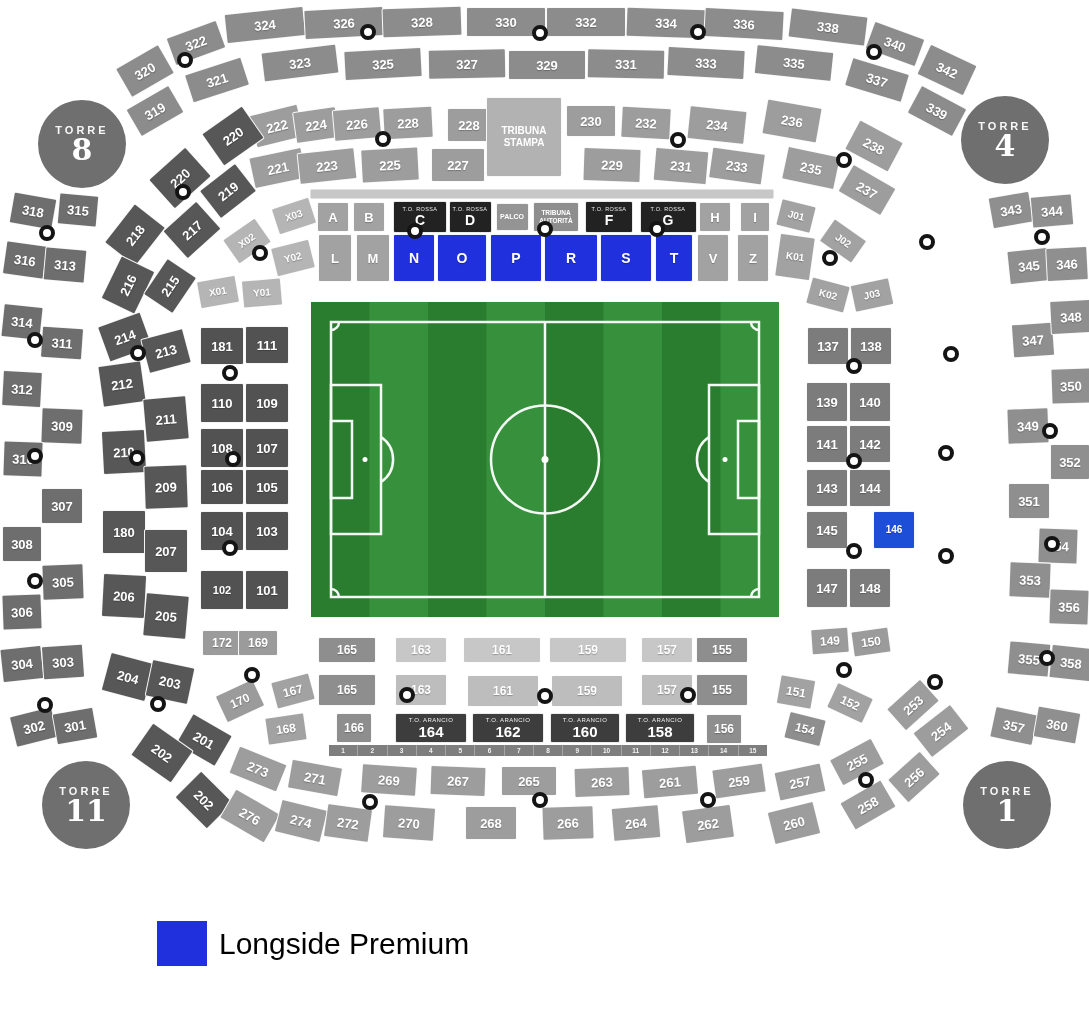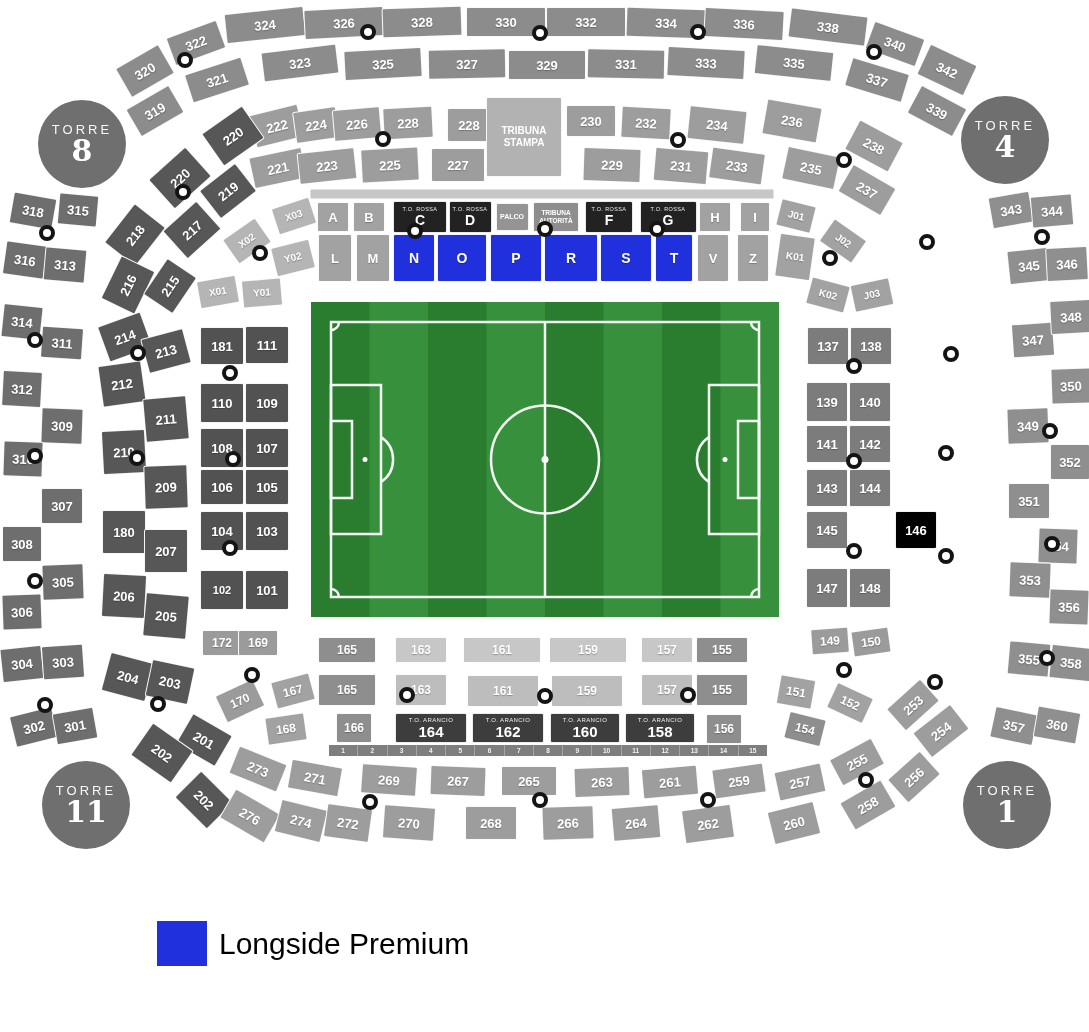--- a/index.html
+++ b/index.html
@@ -15,21 +15,21 @@
   .box .top{font-weight:400;letter-spacing:.4px;white-space:nowrap;opacity:.92;}
   .box .main{font-weight:700;margin-top:1px;}
   .gbox{position:absolute;display:flex;flex-direction:column;align-items:center;justify-content:center;
         color:#fff;font-weight:700;border:1px solid rgba(255,255,255,.9);box-sizing:border-box;
         z-index:3;border-radius:2px;text-align:center;line-height:1.25;}
   .dot{position:absolute;width:8px;height:8px;background:#fff;border:4px solid #141414;
        border-radius:50%;transform:translate(-50%,-50%);z-index:6;}
   .tower{position:absolute;width:88px;height:88px;border-radius:50%;background:#6f6f6f;
          display:flex;flex-direction:column;align-items:center;justify-content:center;
          color:#fff;z-index:1;}
-  .tower .t-label{font-size:13px;font-weight:400;letter-spacing:3px;opacity:.95;}
+  .tower .t-label{font-size:11px;font-weight:700;letter-spacing:3px;opacity:.95;}
   .tower .t-num{font-family:"DejaVu Serif","Liberation Serif",serif;font-size:30px;font-weight:700;line-height:.95;}
   #pitch{position:absolute;z-index:4;}
   #strip{position:absolute;display:flex;z-index:3;border:1px solid rgba(255,255,255,.9);box-sizing:border-box;}
   #strip .cell{flex:1;display:flex;align-items:center;justify-content:center;color:#f2f2f2;
                font-size:6.5px;font-weight:700;border-right:1px solid #a5a5a5;background:#7e7e7e;}
   #strip .cell:last-child{border-right:none;}
   #legend{position:absolute;left:157px;top:921px;display:flex;align-items:center;z-index:5;text-align:right;}
   #legend .swatch{width:50px;height:45px;background:#1f30dc;}
   #legend .lab{margin-left:12px;color:#000;font-size:30px;font-weight:400;
                font-family:"Liberation Sans","DejaVu Sans",sans-serif;}
@@ -152,21 +152,21 @@
       <div class="tile" style="left: 267px; top: 590px; width: 44px; height: 40px; background: rgb(82, 82, 82); transform: translate(-50%, -50%) rotate(0deg); font-size: 13px;">101</div>
       <div class="tile" style="left: 828px; top: 346px; width: 42px; height: 38px; background: rgb(124, 124, 124); transform: translate(-50%, -50%) rotate(0deg); font-size: 13px;">137</div>
       <div class="tile" style="left: 871px; top: 346px; width: 42px; height: 38px; background: rgb(124, 124, 124); transform: translate(-50%, -50%) rotate(0deg); font-size: 13px;">138</div>
       <div class="tile" style="left: 827px; top: 402px; width: 42px; height: 40px; background: rgb(124, 124, 124); transform: translate(-50%, -50%) rotate(0deg); font-size: 13px;">139</div>
       <div class="tile" style="left: 870px; top: 402px; width: 42px; height: 40px; background: rgb(124, 124, 124); transform: translate(-50%, -50%) rotate(0deg); font-size: 13px;">140</div>
       <div class="tile" style="left: 827px; top: 444px; width: 42px; height: 38px; background: rgb(124, 124, 124); transform: translate(-50%, -50%) rotate(0deg); font-size: 13px;">141</div>
       <div class="tile" style="left: 870px; top: 444px; width: 42px; height: 38px; background: rgb(124, 124, 124); transform: translate(-50%, -50%) rotate(0deg); font-size: 13px;">142</div>
       <div class="tile" style="left: 827px; top: 488px; width: 42px; height: 38px; background: rgb(124, 124, 124); transform: translate(-50%, -50%) rotate(0deg); font-size: 13px;">143</div>
       <div class="tile" style="left: 870px; top: 488px; width: 42px; height: 38px; background: rgb(124, 124, 124); transform: translate(-50%, -50%) rotate(0deg); font-size: 13px;">144</div>
       <div class="tile" style="left: 827px; top: 530px; width: 42px; height: 38px; background: rgb(124, 124, 124); transform: translate(-50%, -50%) rotate(0deg); font-size: 13px;">145</div>
-      <div class="tile" style="left: 916px; top: 530px; width: 42px; height: 38px; background: #000000; transform: translate(-50%, -50%) rotate(0deg); font-size: 13px;">146</div>
+      <div class="tile" style="left: 894px; top: 530px; width: 42px; height: 38px; background: #1d4ed8; transform: translate(-50%, -50%) rotate(0deg); font-size: 10px;">146</div>
       <div class="tile" style="left: 827px; top: 588px; width: 42px; height: 40px; background: rgb(124, 124, 124); transform: translate(-50%, -50%) rotate(0deg); font-size: 13px;">147</div>
       <div class="tile" style="left: 870px; top: 588px; width: 42px; height: 40px; background: rgb(124, 124, 124); transform: translate(-50%, -50%) rotate(0deg); font-size: 13px;">148</div>
       <div class="tile" style="left: 294px; top: 216px; width: 40px; height: 28px; background: rgb(181, 181, 181); transform: translate(-50%, -50%) rotate(-18deg); font-size: 10px;">X03</div>
       <div class="tile" style="left: 247px; top: 241px; width: 40px; height: 30px; background: rgb(181, 181, 181); transform: translate(-50%, -50%) rotate(-35deg); font-size: 10px;">X02</div>
       <div class="tile" style="left: 293px; top: 258px; width: 40px; height: 30px; background: rgb(181, 181, 181); transform: translate(-50%, -50%) rotate(-14deg); font-size: 10px;">Y02</div>
       <div class="tile" style="left: 218px; top: 292px; width: 40px; height: 28px; background: rgb(181, 181, 181); transform: translate(-50%, -50%) rotate(-10deg); font-size: 10px;">X01</div>
       <div class="tile" style="left: 262px; top: 293px; width: 40px; height: 28px; background: rgb(181, 181, 181); transform: translate(-50%, -50%) rotate(-5deg); font-size: 10px;">Y01</div>
       <div class="tile" style="left: 333px; top: 217px; width: 32px; height: 30px; background: rgb(162, 162, 162); transform: translate(-50%, -50%) rotate(0deg); font-size: 13px;">A</div>
       <div class="tile" style="left: 369px; top: 217px; width: 32px; height: 30px; background: rgb(162, 162, 162); transform: translate(-50%, -50%) rotate(0deg); font-size: 13px;">B</div>
       <div class="tile" style="left: 715px; top: 217px; width: 32px; height: 30px; background: rgb(162, 162, 162); transform: translate(-50%, -50%) rotate(0deg); font-size: 13px;">H</div>

